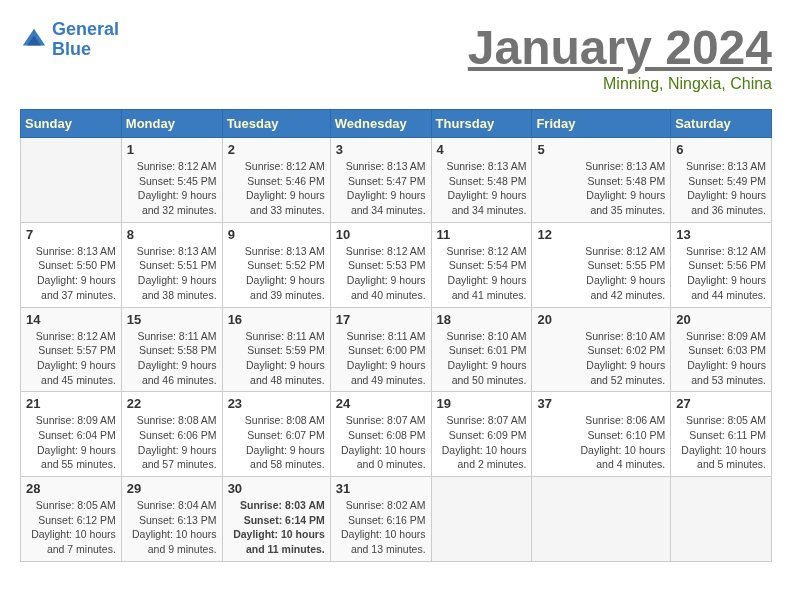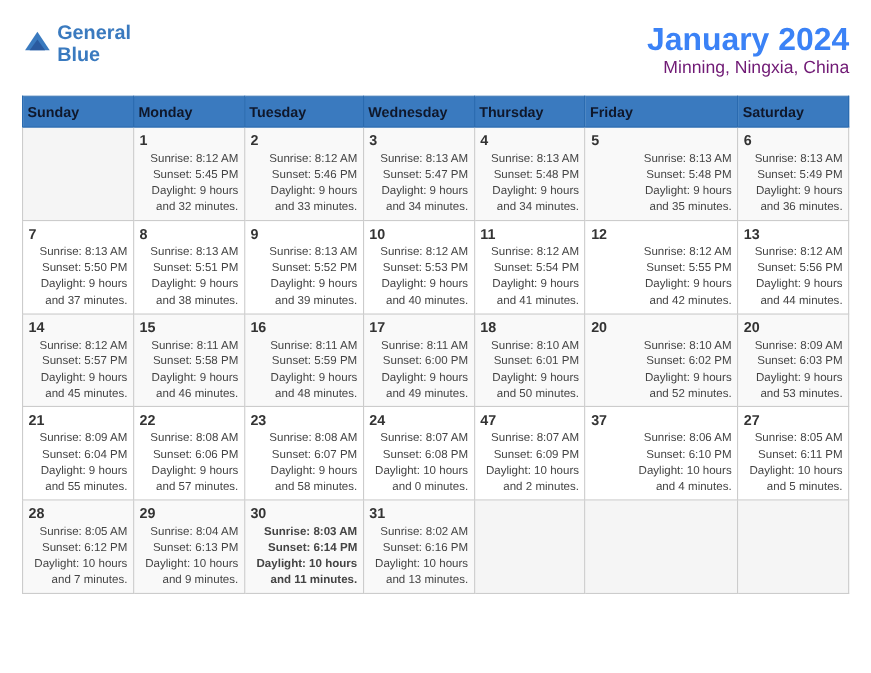--- a/index.html
+++ b/index.html
@@ -31,36 +31,37 @@
       color: #3a7abf;
     }
     .logo-icon {
       width: 28px;
       height: 28px;
     }
     .title-block {
       text-align: right;
     }
     .calendar-title {
-      font-size: 29px;
+      font-size: 48px;
       font-weight: bold;
-      color: #3b82f6;
+      color: #737373;
+      text-decoration: underline;
     }
     .calendar-subtitle {
       font-size: 16px;
-      color: #701a75;
+      color: #4d7c0f;
     }
     table {
       width: 100%;
       border-collapse: collapse;
       font-size: 11px;
     }
     thead tr th {
       background-color: #3a7abf;
-      color: #0f172a;
+      color: #fef9c3;
       padding: 6px 4px;
       text-align: left;
       font-size: 13px;
       font-weight: bold;
       border: 1px solid #2a6aaf;
     }
     tbody tr td {
       border: 1px solid #ccc;
       vertical-align: top;
       padding: 4px 5px;
@@ -292,21 +293,21 @@
 and 58 minutes.</div>
         </td>
         <td>
           <span class="day-number">24</span>
           <div class="day-info" style="white-space: pre-line;">Sunrise: 8:07 AM
 Sunset: 6:08 PM
 Daylight: 10 hours
 and 0 minutes.</div>
         </td>
         <td>
-          <span class="day-number">47</span>
+          <span class="day-number">19</span>
           <div class="day-info" style="white-space: pre-line;">Sunrise: 8:07 AM
 Sunset: 6:09 PM
 Daylight: 10 hours
 and 2 minutes.</div>
         </td>
         <td>
           <span class="day-number">37</span>
           <div class="day-info" style="white-space: pre-line; margin-left: 36px;">Sunrise: 8:06 AM
 Sunset: 6:10 PM
 Daylight: 10 hours

